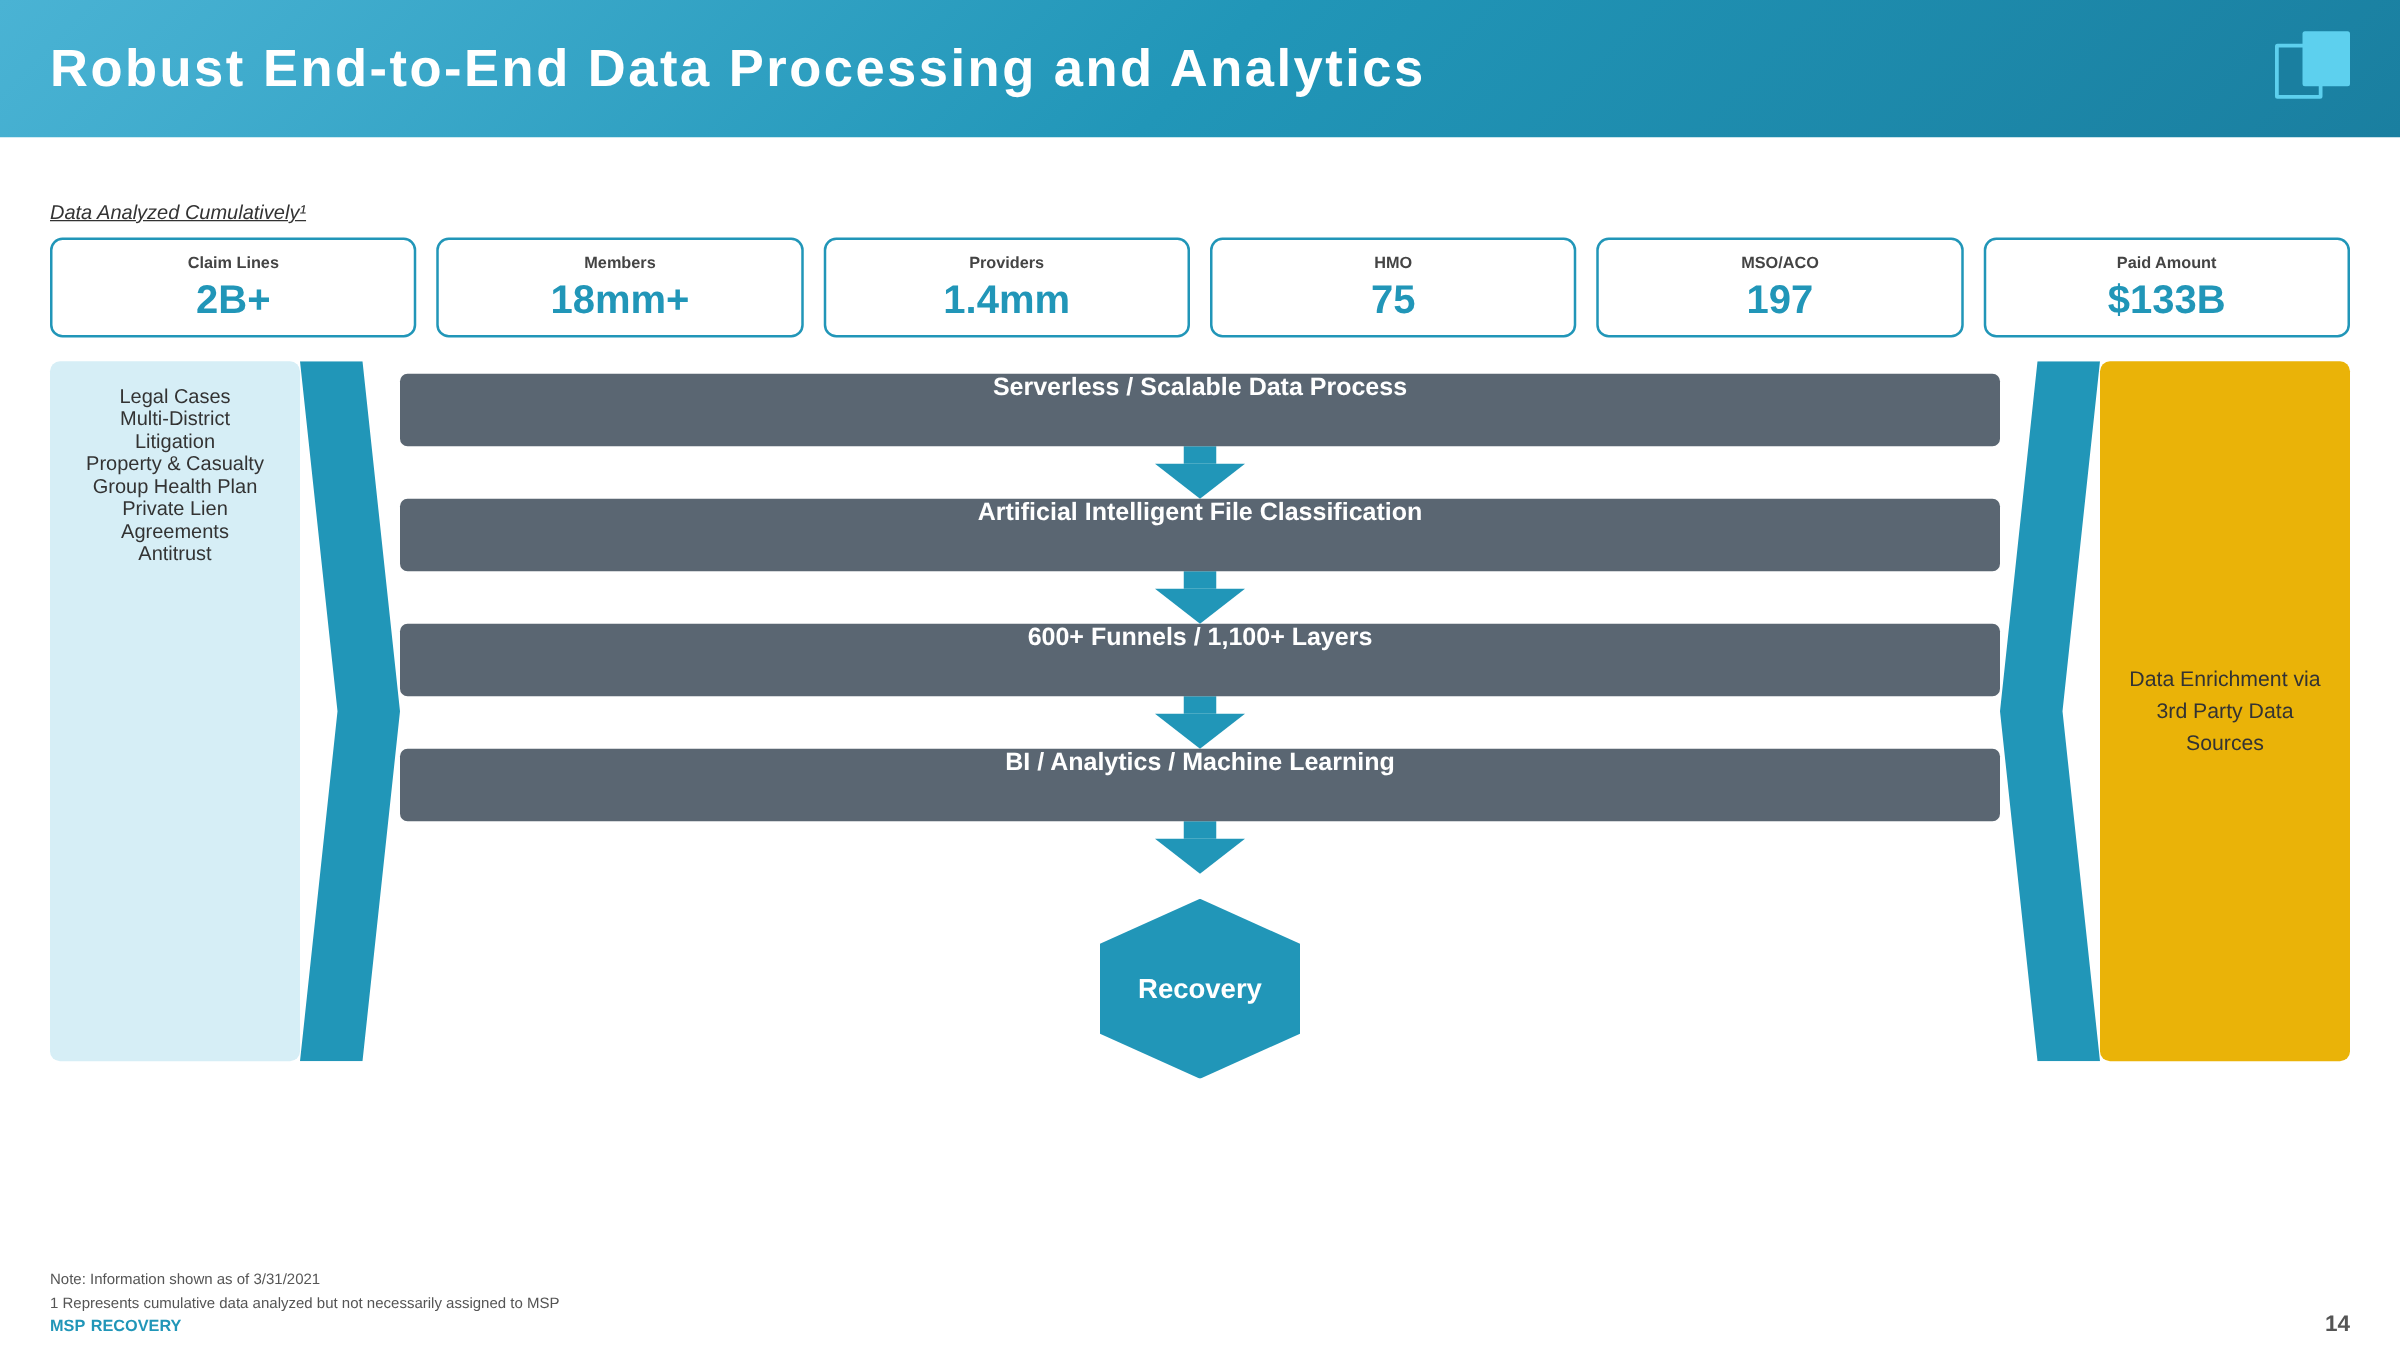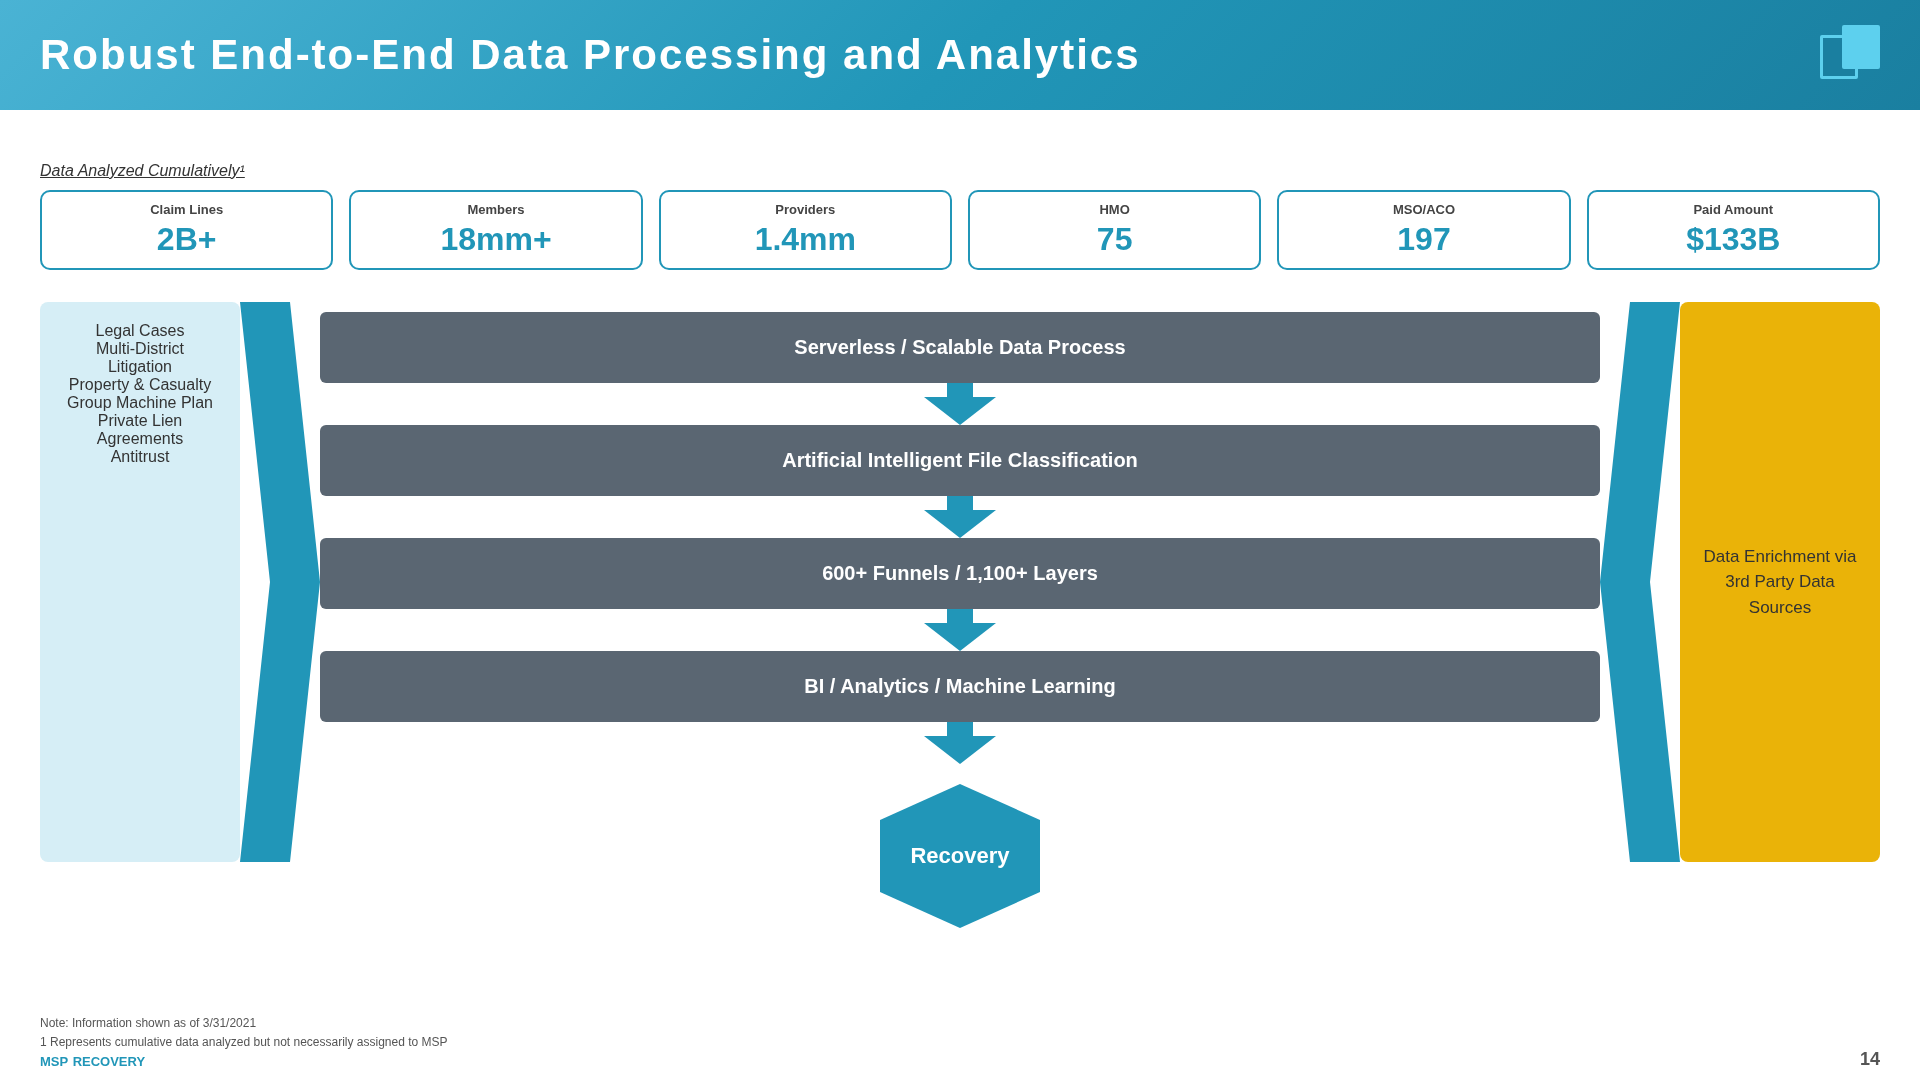--- a/index.html
+++ b/index.html
@@ -67,21 +67,21 @@
       text-decoration: underline;
       font-size: 16px;
       color: #333;
       margin-bottom: 10px;
       margin-top: 32px;
     }
     .stats-row {
       display: flex;
       justify-content: space-between;
       gap: 16px;
-      margin-bottom: 32px;
+      margin-bottom: 19px;
     }
     .stat-box {
       flex: 1;
       border: 2px solid #2196b8;
       border-radius: 10px;
       padding: 10px 16px;
       text-align: center;
       background: #fff;
     }
     .stat-label {
@@ -144,25 +144,25 @@
       flex-direction: column;
       justify-content: flex-start;
       align-items: center;
       gap: 0;
       padding-top: 10px;
       position: relative;
     }
 
     .pipeline-bar {
       width: 100%;
-      height: 71px;
+      height: 58px;
       background: #5a6672;
       border-radius: 6px;
       display: flex;
-      align-items: center;
+      align-items: flex-start;
       justify-content: center;
       color: #fff;
       font-size: 20px;
       font-weight: 700;
       margin-bottom: 0;
       position: relative;
     }
 
     .pipeline-step {
       width: 100%;
@@ -312,21 +312,21 @@
       <div class="stat-value">$133B</div>
     </div>
   </div>
 
   <div class="diagram-area">
 
     <div class="left-panel">
       <div class="left-item">Legal Cases</div>
       <div class="left-item">Multi-District Litigation</div>
       <div class="left-item">Property &amp; Casualty</div>
-      <div class="left-item">Group Machine Plan</div>
+      <div class="left-item">Group Health Plan</div>
       <div class="left-item">Private Lien Agreements</div>
       <div class="left-item">Antitrust</div>
     </div>
 
     <div class="left-arrow-container">
       <svg class="left-arrow-svg" viewBox="0 0 80 560" xmlns="http://www.w3.org/2000/svg">
         <polygon points="0,0 50,0 80,280 50,560 0,560 30,280" fill="#2196b8"></polygon>
       </svg>
     </div>
 

